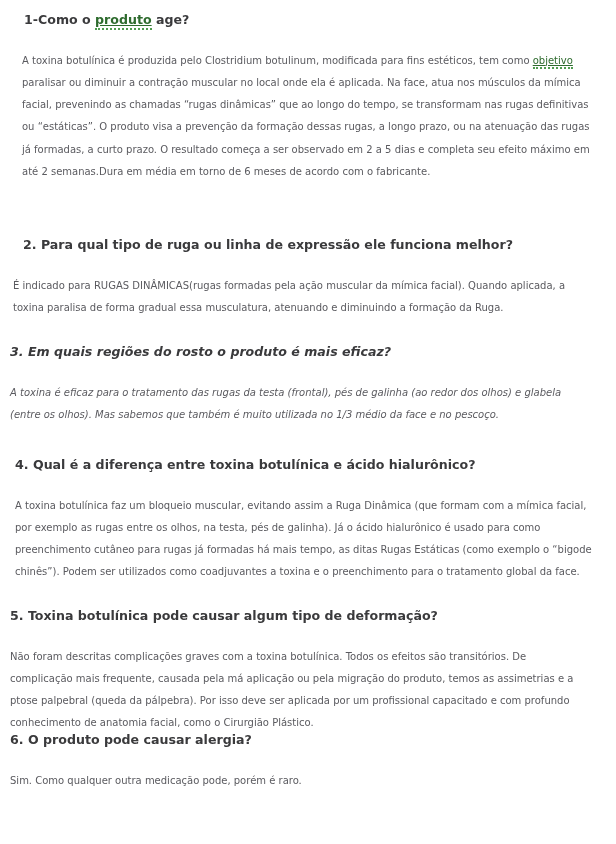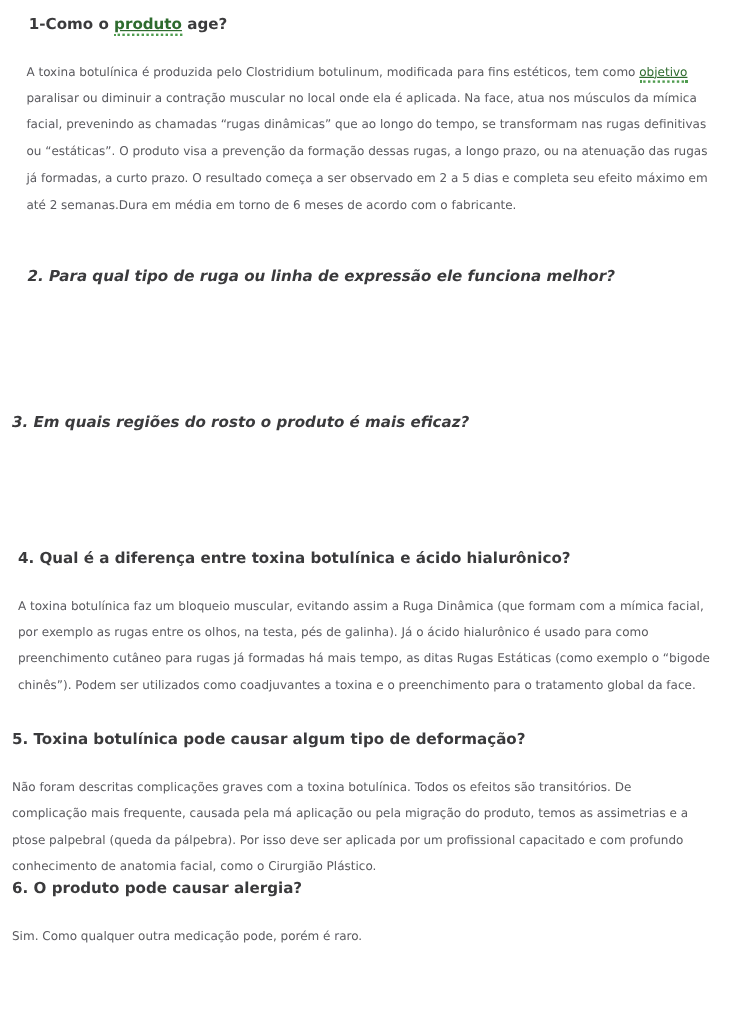--- a/index.html
+++ b/index.html
@@ -56,21 +56,21 @@
     text-underline-offset: 1px;
     border-bottom: 2px dotted #4f9c4f;
     padding-bottom: 1px;
     cursor: pointer;
   }
 
   
   .sec-1 { position: absolute; left: 24px;  top: 12px;  width: 578px; }
   .sec-1 .q-body { margin-top: 22px; margin-left: -2px; width: 578px; }
 
-  .sec-2 { position: absolute; left: 23px;  top: 222px; width: 580px; font-style: italic; }
+  .sec-2 { position: absolute; left: 23px;  top: 237px; width: 580px; }
   .sec-2 .q-body { margin-top: 22px; margin-left: -10px; width: 580px; }
 
   .sec-3 { position: absolute; left: 10px;  top: 344px; width: 592px; font-style: italic; }
   .sec-3 .q-body { margin-top: 22px; margin-left: 0px; width: 580px; }
 
   .sec-4 { position: absolute; left: 15px;  top: 457px; width: 592px; }
   .sec-4 .q-body { margin-top: 22px; margin-left: 0px; width: 582px; }
 
   .sec-5 { position: absolute; left: 10px;  top: 608px; width: 592px; }
   .sec-5 .q-body { margin-top: 22px; margin-left: 0px; width: 580px; }
@@ -83,24 +83,26 @@
 
 <div class="page">
 
   <div class="section sec-1">
     <h2 class="q-heading"><span>1-Como o </span><a class="glink" href="#">produto</a><span> age?</span></h2>
     <p class="q-body"><span>A toxina botulínica é produzida pelo Clostridium botulinum, modificada para fins estéticos, tem como </span><a class="glink" href="#">objetivo</a><span> paralisar ou diminuir a contração muscular no local onde ela é aplicada. Na face, atua nos músculos da mímica facial, prevenindo as chamadas “rugas dinâmicas” que ao longo do tempo, se transformam nas rugas definitivas ou “estáticas”. O produto visa a prevenção da formação dessas rugas, a longo prazo, ou na atenuação das rugas já formadas, a curto prazo. O resultado começa a ser observado em 2 a 5 dias e completa seu efeito máximo em até 2 semanas.Dura em média em torno de 6 meses de acordo com o fabricante.</span></p>
   </div>
 
   <div class="section sec-2">
     <h2 class="q-heading">2. Para qual tipo de ruga ou linha de expressão ele funciona melhor?</h2>
+    <p class="q-body">É indicado para RUGAS DINÂMICAS(rugas formadas pela ação muscular da mímica facial). Quando aplicada, a toxina paralisa de forma gradual essa musculatura, atenuando e diminuindo a formação da Ruga.</p>
   </div>
 
   <div class="section sec-3">
     <h2 class="q-heading">3. Em quais regiões do rosto o produto é mais eficaz?</h2>
+    <p class="q-body">A toxina é eficaz para o tratamento das rugas da testa (frontal), pés de galinha (ao redor dos olhos) e glabela (entre os olhos). Mas sabemos que também é muito utilizada no 1/3 médio da face e no pescoço.</p>
   </div>
 
   <div class="section sec-4">
     <h2 class="q-heading">4. Qual é a diferença entre toxina botulínica e ácido hialurônico?</h2>
     <p class="q-body">A toxina botulínica faz um bloqueio muscular, evitando assim a Ruga Dinâmica (que formam com a mímica facial, por exemplo as rugas entre os olhos, na testa, pés de galinha). Já o ácido hialurônico é usado para como preenchimento cutâneo para rugas já formadas há mais tempo, as ditas Rugas Estáticas (como exemplo o “bigode chinês”). Podem ser utilizados como coadjuvantes a toxina e o preenchimento para o tratamento global da face.</p>
   </div>
 
   <div class="section sec-5">
     <h2 class="q-heading">5. Toxina botulínica pode causar algum tipo de deformação?</h2>
     <p class="q-body">Não foram descritas complicações graves com a toxina botulínica. Todos os efeitos são transitórios. De complicação mais frequente, causada pela má aplicação ou pela migração do produto, temos as assimetrias e a ptose palpebral (queda da pálpebra). Por isso deve ser aplicada por um profissional capacitado e com profundo conhecimento de anatomia facial, como o Cirurgião Plástico.</p>

